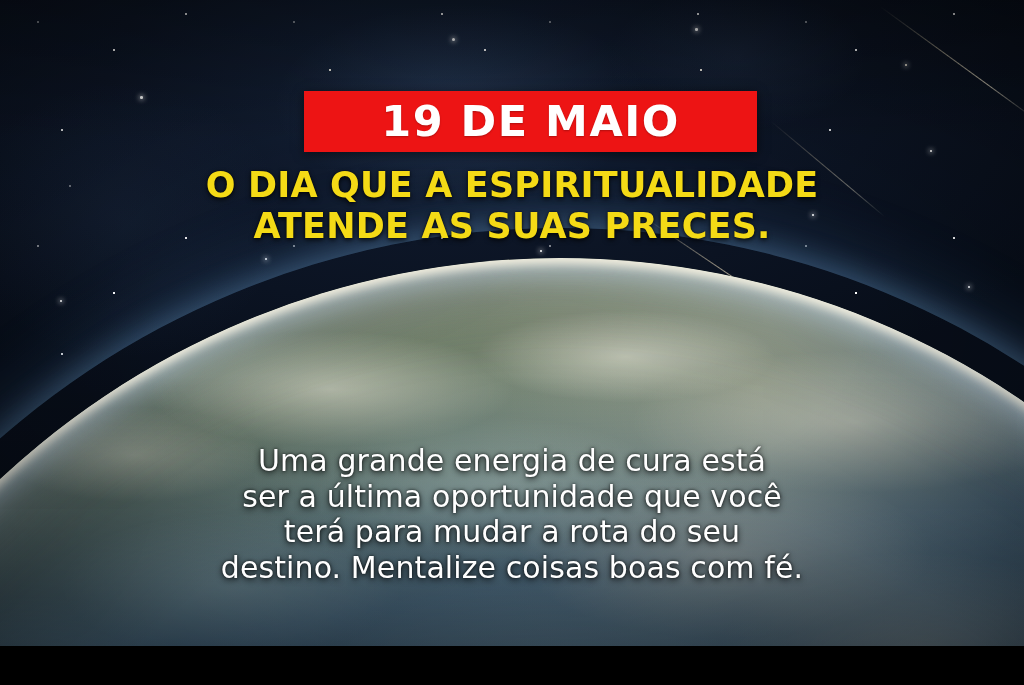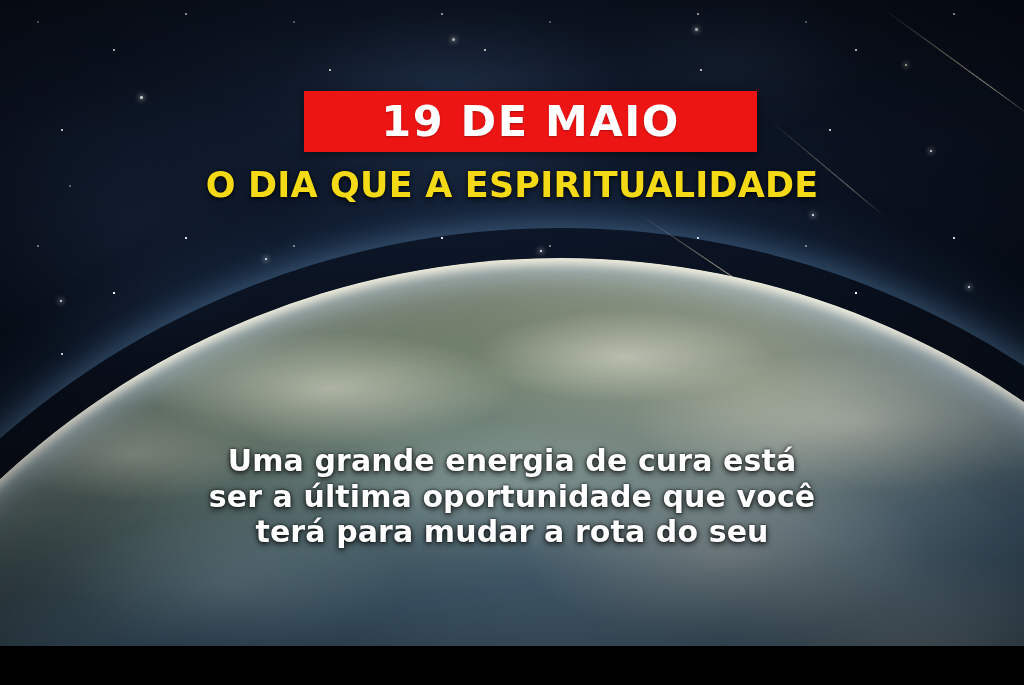--- a/index.html
+++ b/index.html
@@ -210,21 +210,21 @@
   .headline .hl-line { display: block; white-space: nowrap; }
 
   .body-copy {
     position: absolute;
     left: 0;
     right: 0;
     top: 443px;
     text-align: center;
     color: #ffffff;
     font-size: 30px;
-    font-weight: bold;
+    font-weight: normal;
     line-height: 1.19;
     letter-spacing: 0.1px;
     text-shadow: 0 2px 6px rgba(0,0,0,0.85), 0 0 3px rgba(0,0,0,0.7);
     padding: 0 56px;
   }
   .body-copy .bc-line { display: block; white-space: nowrap; }
 
   .cta {
     position: absolute;
     left: 0;
@@ -277,26 +277,28 @@
   <div class="vignette"></div>
 
   <div class="content">
 
     <div class="date-banner">
       <span class="date-text">19 DE MAIO</span>
     </div>
 
     <div class="headline">
       <span class="hl-line">O DIA QUE A ESPIRITUALIDADE</span>
+      <span class="hl-line">ATENDE AS SUAS PRECES.</span>
     </div>
 
     <div class="body-copy">
       <span class="bc-line">Uma grande energia de cura está</span>
       <span class="bc-line">ser a última oportunidade que você</span>
       <span class="bc-line">terá para mudar a rota do seu</span>
+      <span class="bc-line">destino. Mentalize coisas boas com fé.</span>
     </div>
 
     <div class="cta">
       <span>COMENTE: ASSIM SEJA!</span>
     </div>
 
   </div>
 </div>
 
 </body></html>

